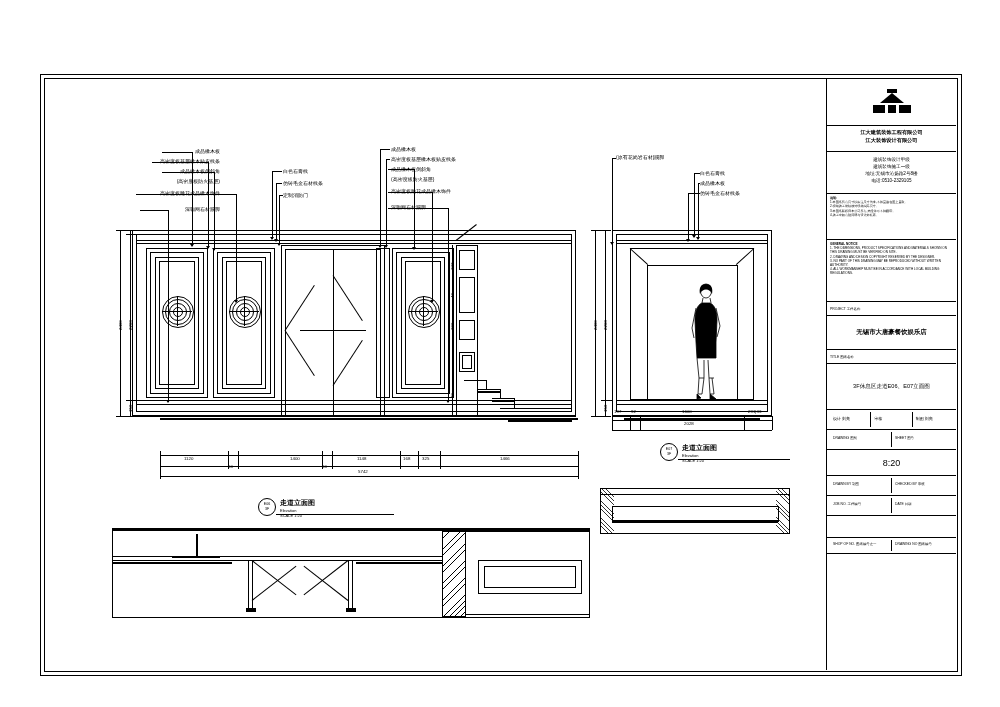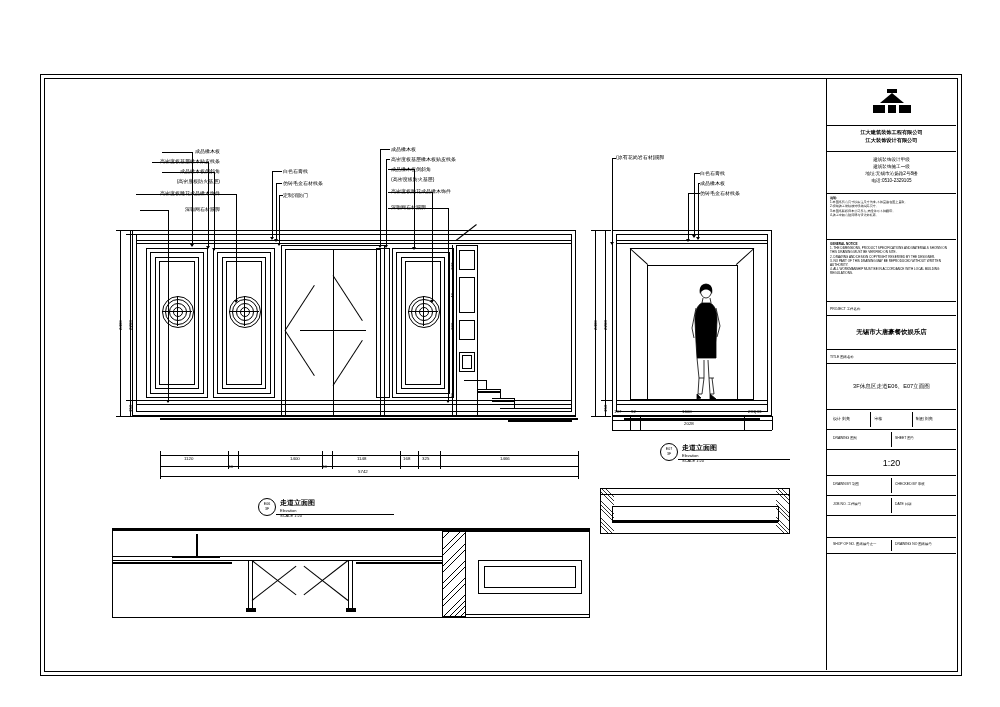--- a/index.html
+++ b/index.html
@@ -432,21 +432,21 @@
     <div class="tb-row half tb-mid">
       <div>设计 刘亮</div>
       <div>审核</div>
       <div>制图 刘亮</div>
     </div>
 
     <div class="tb-row half tb-mid">
       <div class="tb-label">DRAWING 图别</div>
       <div class="tb-label">SHEET 图号</div>
     </div>
-    <div class="tb-row tb-scale">1:20</div>
+    <div class="tb-row tb-scale">8:20</div>
 
     <div class="tb-row half tb-mid">
       <div class="tb-label">DRAWN BY 制图</div>
       <div class="tb-label">CHECKED BY 审核</div>
     </div>
 
     <div class="tb-row half tb-mid">
       <div class="tb-label">JOB NO. 工程编号</div>
       <div class="tb-label">DATE 日期</div>
     </div>

